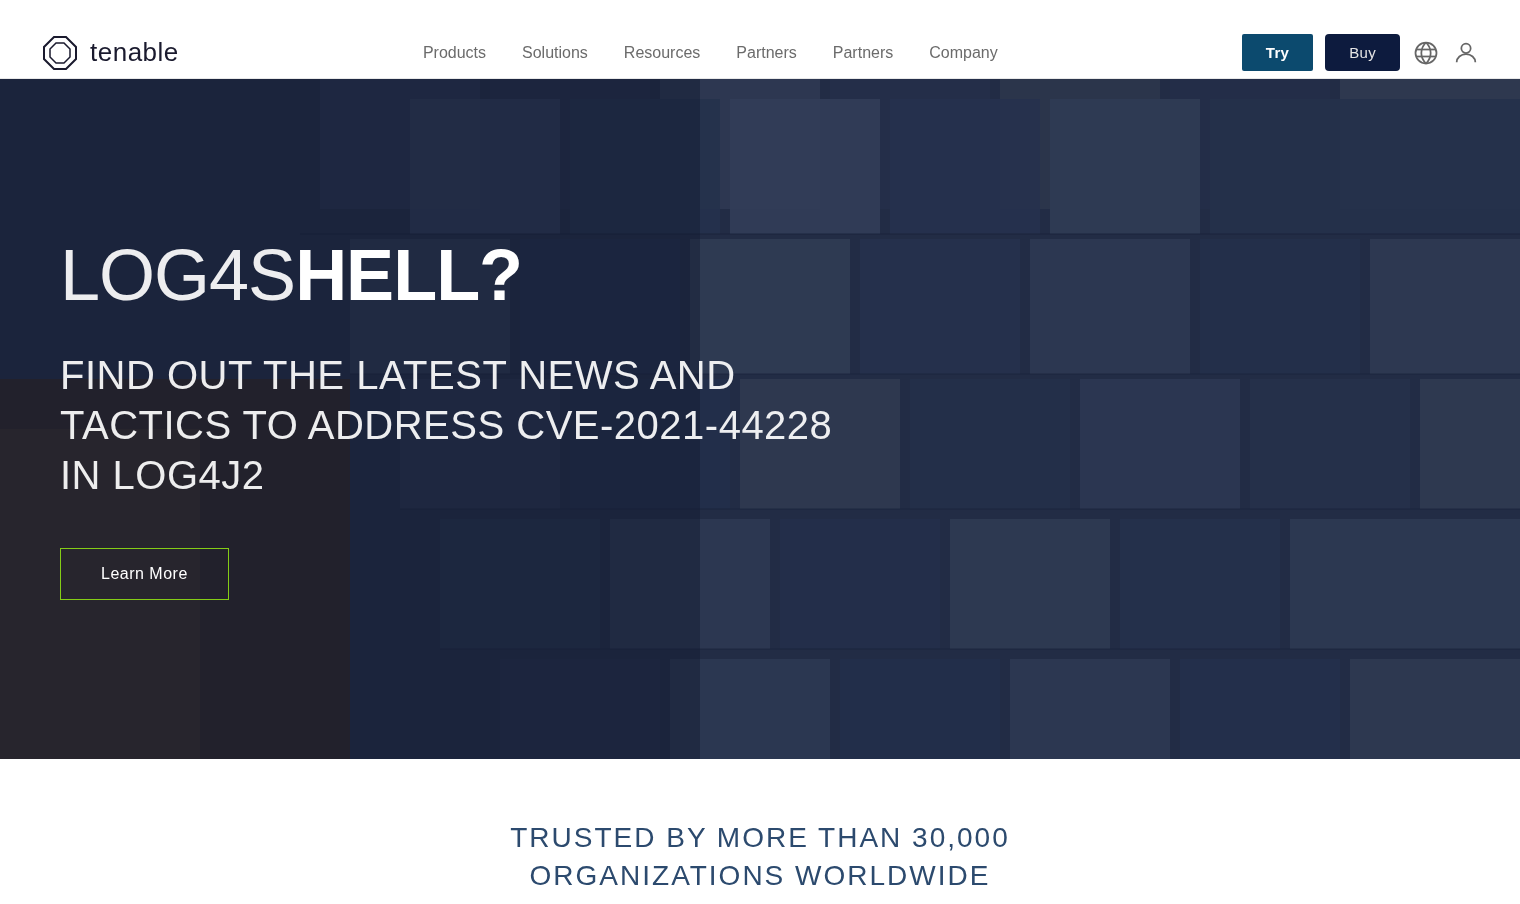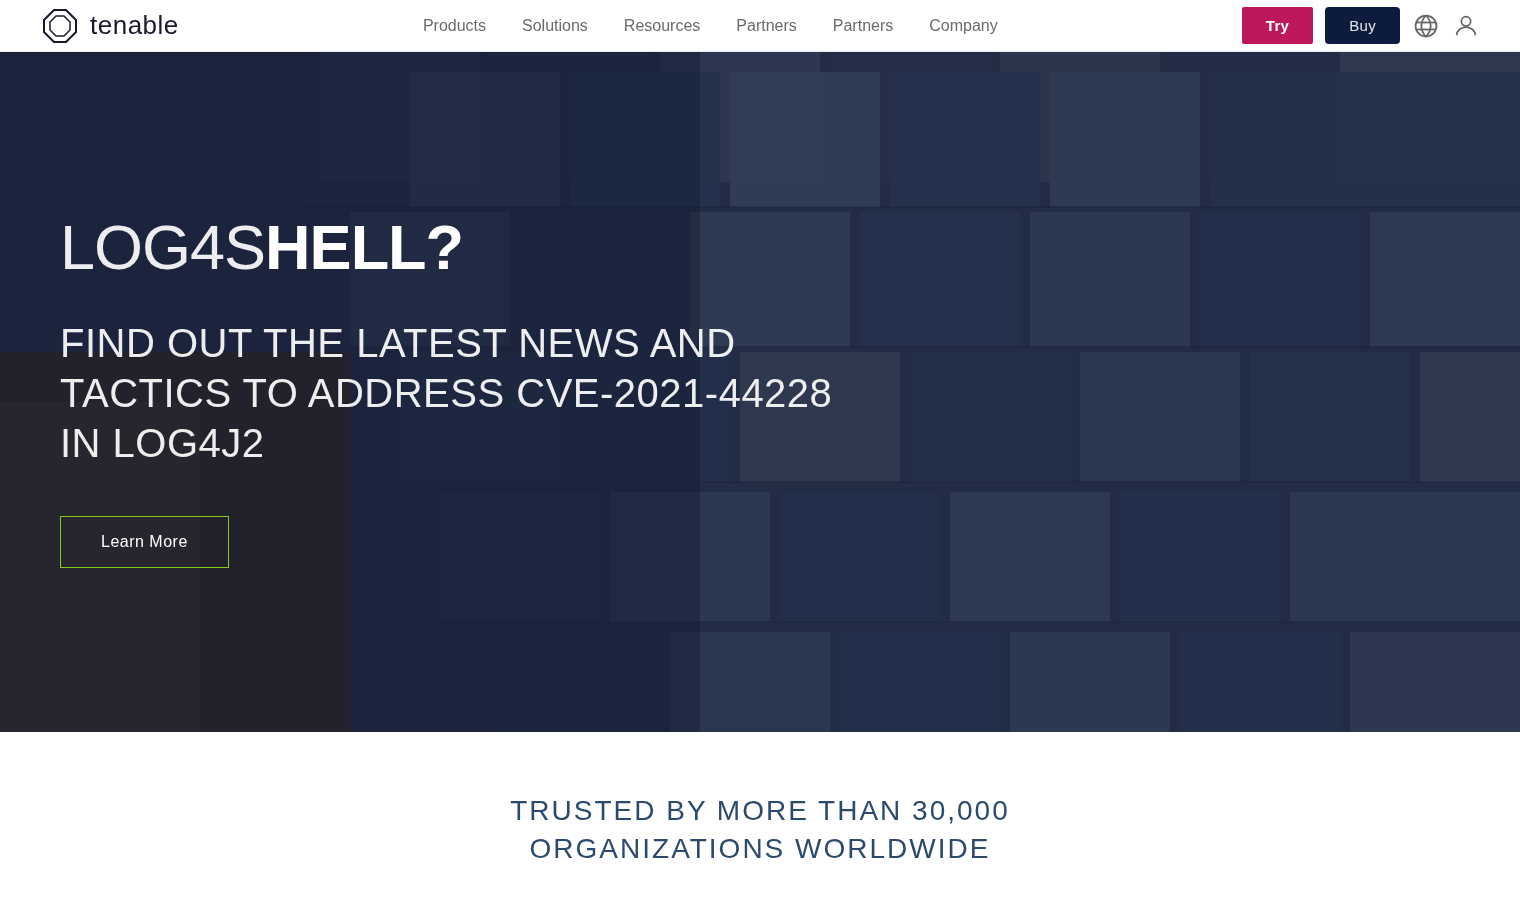--- a/index.html
+++ b/index.html
@@ -20,20 +20,21 @@
     .header {
       display: flex;
       align-items: center;
       justify-content: space-between;
       padding: 8px 40px;
       height: 52px;
       background: #ffffff;
       border-bottom: 1px solid #e8e8e8;
       position: relative;
       z-index: 10;
+      margin-top: 27px;
     }
 
     .header-left {
       display: flex;
       align-items: center;
     }
 
     .logo-container {
       display: flex;
       align-items: center;
@@ -67,21 +68,21 @@
       font-weight: 400;
     }
 
     .header-actions {
       display: flex;
       align-items: center;
       gap: 12px;
     }
 
     .btn-try {
-      background: #be185d;
+      background: #0c4a6e;
       color: #ffffff;
       border: none;
       padding: 10px 24px;
       font-size: 15px;
       font-weight: 600;
       cursor: pointer;
       border-radius: 2px;
       letter-spacing: 0.3px;
     }
 
@@ -132,21 +133,21 @@
     }
 
     .hero-content {
       position: relative;
       z-index: 2;
       padding: 0 60px;
       max-width: 900px;
     }
 
     .hero-title {
-      font-size: 63px;
+      font-size: 72px;
       font-weight: 700;
       color: #ffffff;
       text-transform: uppercase;
       line-height: 1.0;
       margin-bottom: 39px;
       letter-spacing: -1px;
     }
 
     .hero-title .light-part {
       font-weight: 300;

